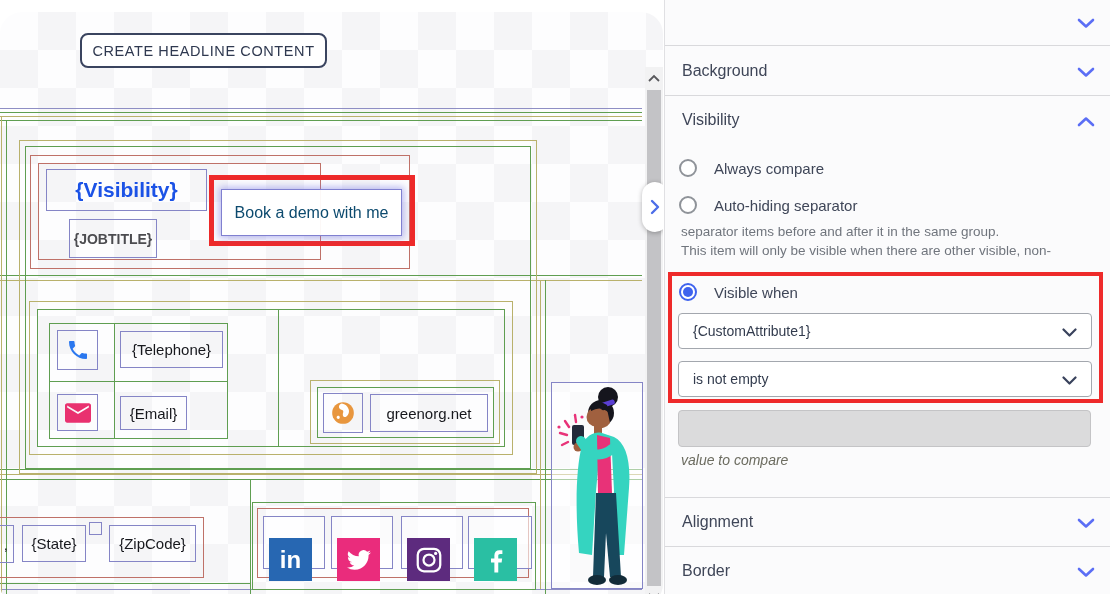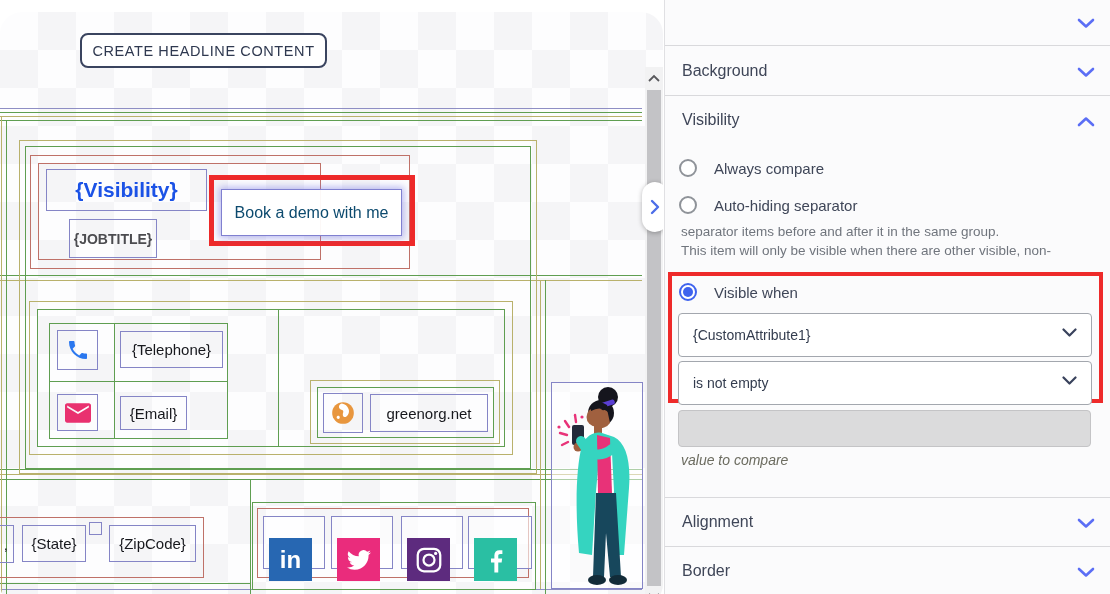--- a/index.html
+++ b/index.html
@@ -68,21 +68,21 @@
   .radio.sel::after { content:""; position:absolute; left:2px; top:2px;
     width:10px; height:10px; border-radius:50%; background:#3f63ee; }
   .radio-label { position:absolute; font-size:15px; color:#3f4658; cursor:pointer; }
 
   #vis-desc { position:absolute; left:16px; top:222px; width:400px;
     font-size:13.5px; line-height:19px; color:#70757d; }
 
   #red-box-panel { position:absolute; left:3px; top:272px; width:435px; height:131px;
     border:4px solid #ee2a2a; }
 
-  .dropdown { position:absolute; left:13px; width:414px; height:44px; background:#fff;
+  .dropdown { position:absolute; left:13px; width:414px; height:36px; background:#fff;
     border:1px solid #a3a7ae; border-radius:4px; display:flex; align-items:center;
     padding:0 14px; font-size:14px; color:#333c4e; cursor:pointer; }
   .dropdown svg { position:absolute; right:14px; top:14px; }
 
   #value-input { position:absolute; left:13px; top:410px; width:413px; height:37px;
     background:#dbdbdc; border:1px solid #c4c4c6; border-radius:4px; }
   #value-hint { position:absolute; left:16px; top:452px; font-size:14px;
     font-style:italic; color:#6c6c60; }
 </style>
 </head>

